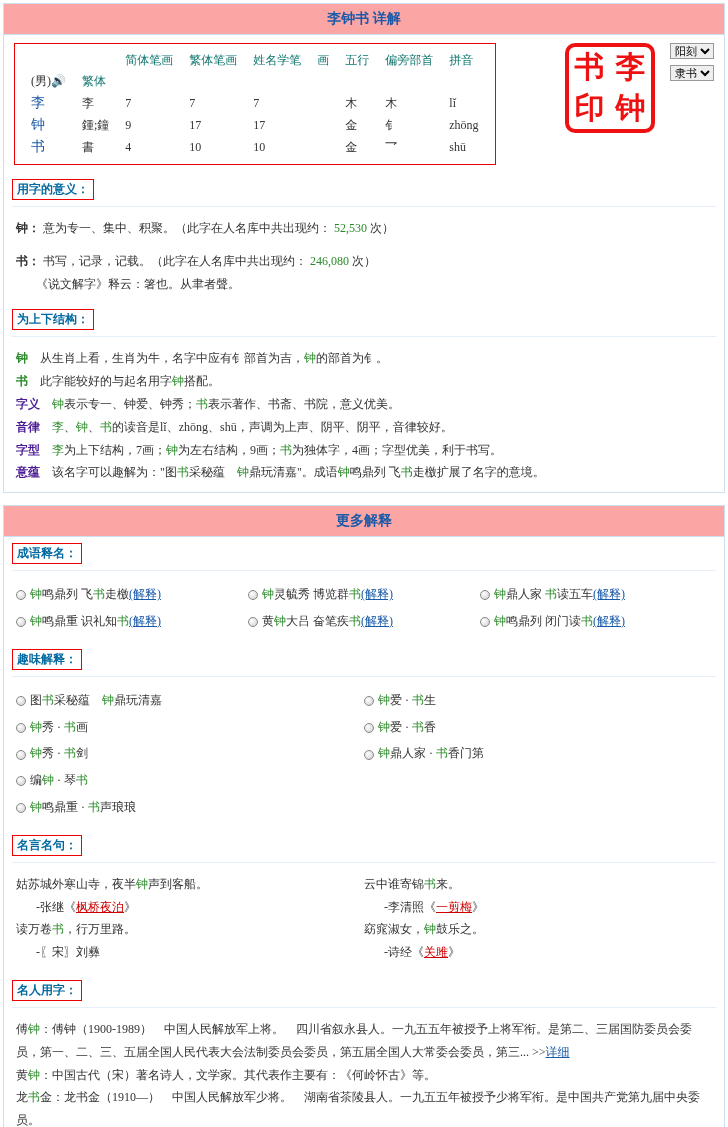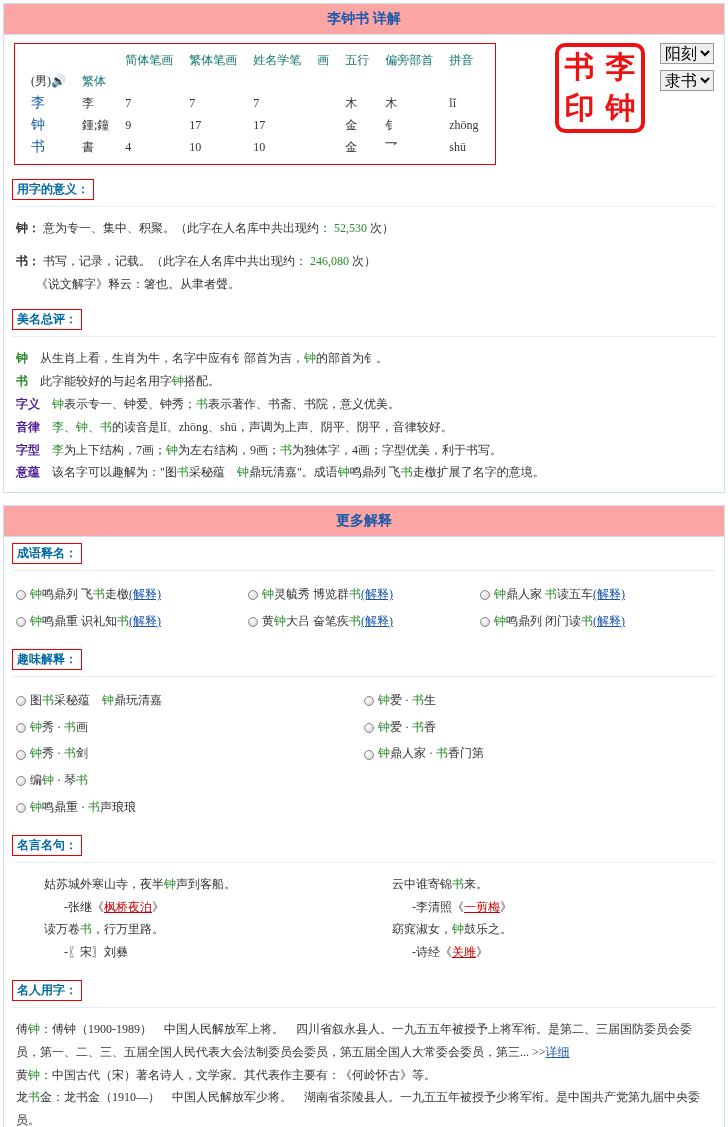--- a/index.html
+++ b/index.html
@@ -54,34 +54,34 @@
   table.chars td.char { color: #1a5aa8; font-size: 14px; }
   .sound-icon { color: #f90; font-size: 12px; }
   .seal {
     width: 90px; height: 90px; border: 4px solid #e11; border-radius: 10px;
     display: grid; grid-template-columns: 1fr 1fr; grid-template-rows: 1fr 1fr;
     color: #e11; font-family: "KaiTi","STKaiti",serif; font-size: 30px;
     font-weight: bold;
   }
   .seal div { display:flex; align-items:center; justify-content:center; }
   .selects { margin-left: 15px; display:flex; flex-direction:column; gap:6px; }
-  select { font-size:16px; border:1px solid #999; }
+  select { font-size:11px; border:1px solid #999; }
   
   .bullet-row { padding: 2px 0; }
   .dot {
     display:inline-block; width:10px; height:10px; border:1px solid #888;
     border-radius:50%; margin-right:4px; vertical-align:middle;
     background: radial-gradient(circle at 35% 35%, #fff, #ccc);
   }
   .two-col { display:flex; }
   .two-col .col { flex:1; }
   .three-col { display:flex; }
   .three-col .col { flex:1; }
   .quote-block { padding:4px 12px 10px; display:flex; }
-  .quote-block .col { flex:1; line-height:1.9;margin-left:28px; }
+  .quote-block .col { flex:1; line-height:1.9; }
   .indent { padding-left: 20px; }
 </style>
 </head>
 <body>
 
 <div class="panel">
   <div class="panel-title">李钟书  详解</div>
 
   <div class="top-row">
     <div class="char-table-box">
@@ -173,21 +173,21 @@
     <div style="height:10px"></div>
     <div>
       <b>书：</b>
       <span>书写，记录，记载。（此字在人名库中共出现约：</span>
       <span class="green2">246,080</span>
       <span>次）</span>
     </div>
     <div class="indent">《说文解字》释云：箸也。从聿者聲。</div>
   </div>
 
-  <div class="section-label">美名总评：</div>
+  <div class="section-label">为上下结构：</div>
   <div class="section-sep"></div>
   <div class="body-txt">
     <div><b class="green2">钟</b>　<span>从生肖上看，生肖为牛，名字中应有钅部首为吉，</span><span class="green2">钟</span><span>的部首为钅。</span></div>
     <div><b class="green2">书</b>　<span>此字能较好的与起名用字</span><span class="green2">钟</span><span>搭配。</span></div>
     <div><span class="blue-bold">字义</span>　<span class="green2">钟</span><span>表示专一、钟爱、钟秀；</span><span class="green2">书</span><span>表示著作、书斋、书院，意义优美。</span></div>
     <div><span class="blue-bold">音律</span>　<span class="green2">李</span>、<span class="green2">钟</span>、<span class="green2">书</span><span>的读音是lǐ、zhōng、shū，声调为上声、阴平、阴平，音律较好。</span></div>
     <div><span class="blue-bold">字型</span>　<span class="green2">李</span><span>为上下结构，7画；</span><span class="green2">钟</span><span>为左右结构，9画；</span><span class="green2">书</span><span>为独体字，4画；字型优美，利于书写。</span></div>
     <div><span class="blue-bold">意蕴</span>　<span>该名字可以趣解为："图</span><span class="green2">书</span><span>采秘蕴　</span><span class="green2">钟</span><span>鼎玩清嘉"。成语</span><span class="green2">钟</span><span>鸣鼎列 飞</span><span class="green2">书</span><span>走檄扩展了名字的意境。</span></div>
   </div>
 </div>

